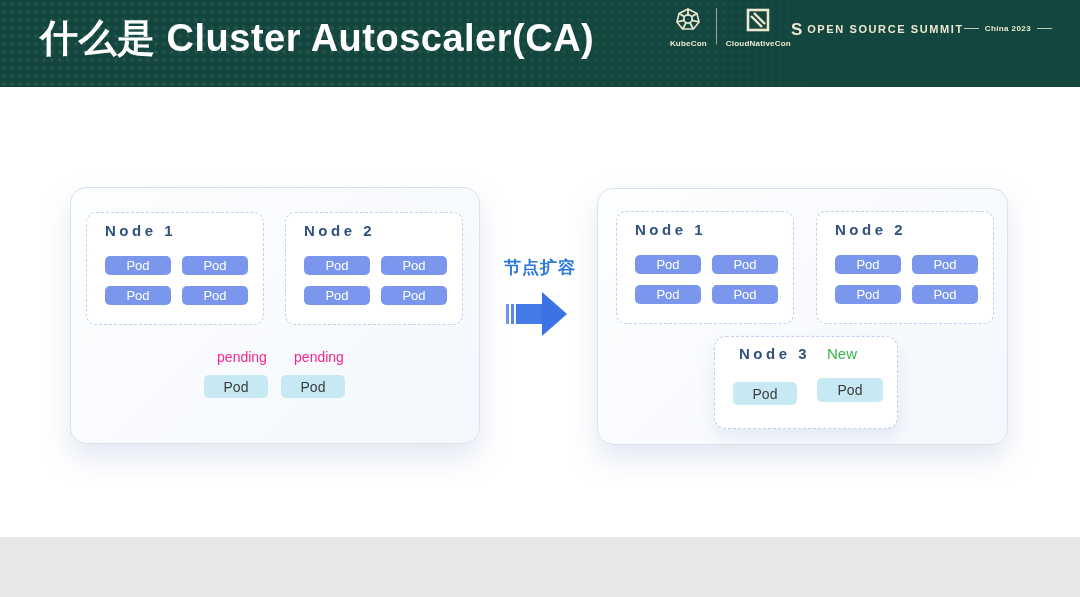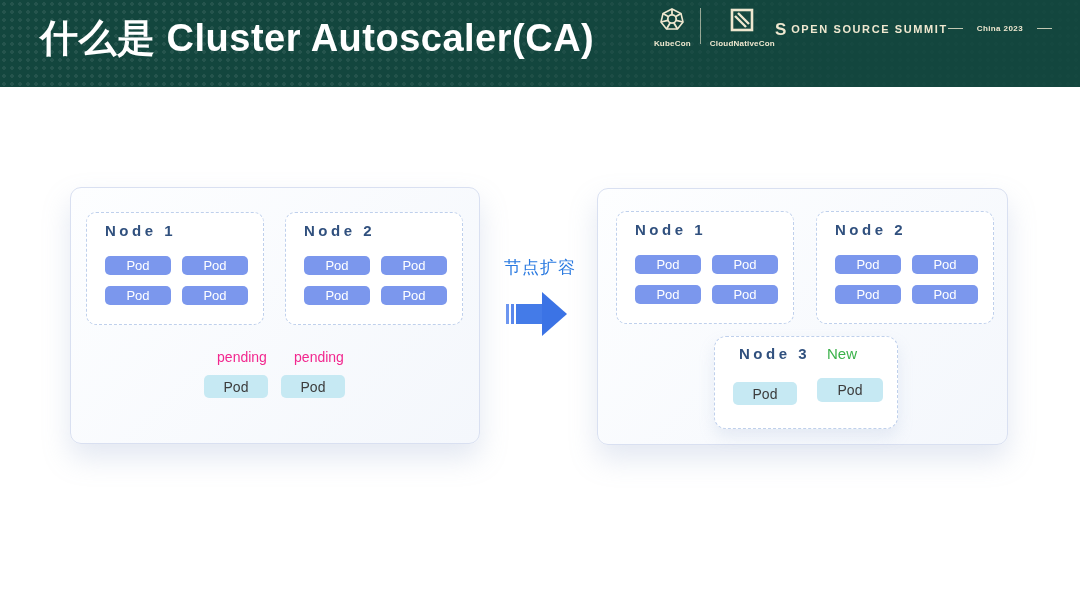--- a/index.html
+++ b/index.html
@@ -1,21 +1,21 @@
 <!DOCTYPE html>
 <html><head>
 <meta charset="utf-8">
 <style>
   * { margin:0; padding:0; box-sizing:border-box; }
   html,body { background:#e8e8e8; }
   body { font-family:"Liberation Sans","DejaVu Sans",sans-serif; }
 
   .slide {
     position:relative;
-    width:1080px; height:597px;
+    width:1080px; height:537px;
     margin:0 auto;
     background:#ffffff;
     overflow:hidden;
   }
 
   
   .header {
     position:absolute; left:0; top:0; width:1080px; height:87px;
     background-color:#13463E;
   }
@@ -38,29 +38,29 @@
     display:flex; align-items:center;
     color:#EFE8D0;
   }
   .brand-row1 { display:flex; align-items:flex-end; gap:9px; }
   .brand-col { display:flex; flex-direction:column; align-items:center; gap:3px; }
   .brand-divider { width:1px; height:36px; background:rgba(239,232,208,0.6); align-self:center; margin-bottom:2px; }
   .brand-label { font-size:8px; font-weight:bold; letter-spacing:0.2px; white-space:nowrap; }
   .brand-row2 { display:flex; align-items:center; gap:5px; margin-top:4px; }
   .s-icon { font-size:17px; font-weight:bold; line-height:17px; }
   .summit-label { font-size:11px; font-weight:bold; letter-spacing:1.6px; white-space:nowrap; }
-  .brand-row3 { display:flex; align-items:center; gap:14px; margin-top:3px; }
+  .brand-row3 { display:flex; align-items:center; gap:6px; margin-top:3px; }
   .dash { width:15px; height:1px; background:rgba(239,232,208,0.8); }
   .event-label { font-size:8px; font-weight:bold; letter-spacing:0.4px; white-space:nowrap; }
 
   
   .cluster {
     position:absolute;
     border:1px solid #D9E0F1;
-    border-radius:11px;
+    border-radius:16px;
     background:linear-gradient(135deg,#FDFEFF 0%,#F4F7FC 100%);
     box-shadow:0 14px 28px rgba(145,165,205,0.25);
   }
   .cluster-before { left:70px;  top:187px; width:410px; height:257px; }
   .cluster-after  { left:597px; top:188px; width:411px; height:257px; }
 
   .node {
     position:absolute;
     width:178px; height:113px;
     background:#ffffff;
@@ -113,21 +113,21 @@
     position:absolute; left:24px; top:8px;
     display:flex; align-items:baseline; gap:17px;
   }
   .new-badge { font-size:15px; font-weight:400; color:#3BB24A; letter-spacing:0; }
   .node3 .p1 { position:absolute; left:18px;  top:45px; width:64px; height:23px; margin:0; }
   .node3 .p2 { position:absolute; left:102px; top:41px; width:66px; height:24px; margin:0; }
 
   
   .transition-label {
     position:absolute; left:499px; top:256px; width:82px;
-    text-align:center; font-size:17px; font-weight:normal; color:#2979E0;
+    text-align:center; font-size:17px; font-weight:bold; color:#2979E0;
     letter-spacing:1px; white-space:nowrap;
   }
   .transition-arrow { position:absolute; left:506px; top:291px; }
 </style>
 </head>
 <body>
 
 <div class="slide">
 
   <div class="header">

